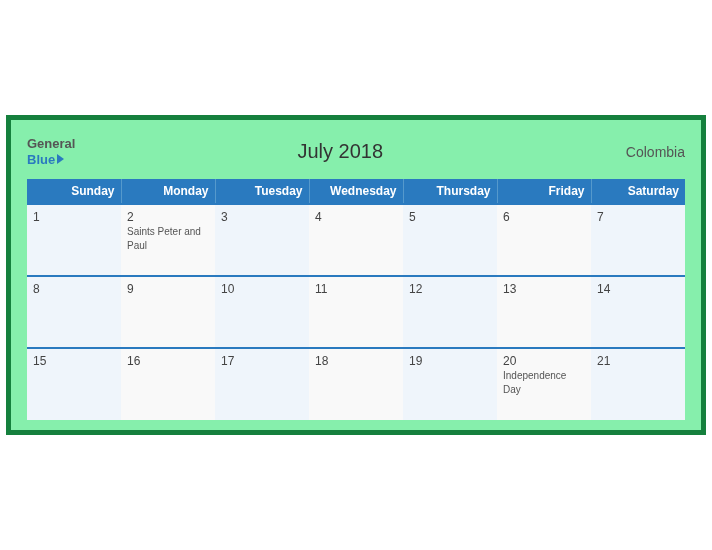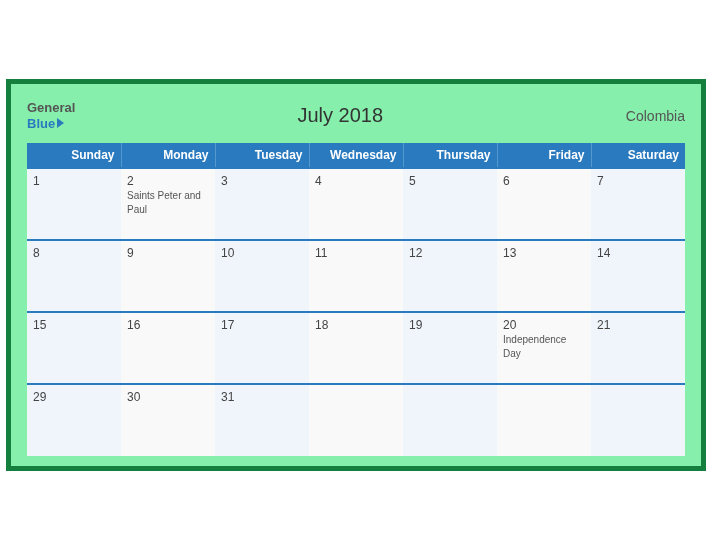--- a/index.html
+++ b/index.html
@@ -197,30 +197,15 @@
             <span class="day-num">18</span>
           </td>
           <td>
             <span class="day-num">19</span>
           </td>
           <td><span class="day-num">20</span><span class="event">Independence Day</span></td>
           <td>
             <span class="day-num">21</span>
           </td>
         </tr>
-        <tr>
-          <td>
-            <span class="day-num">29</span>
-          </td>
-          <td>
-            <span class="day-num">30</span>
-          </td>
-          <td>
-            <span class="day-num">31</span>
-          </td>
-          <td></td>
-          <td></td>
-          <td></td>
-          <td></td>
-        </tr>
       </tbody>
   </table>
 </div>
 
 </body></html>

